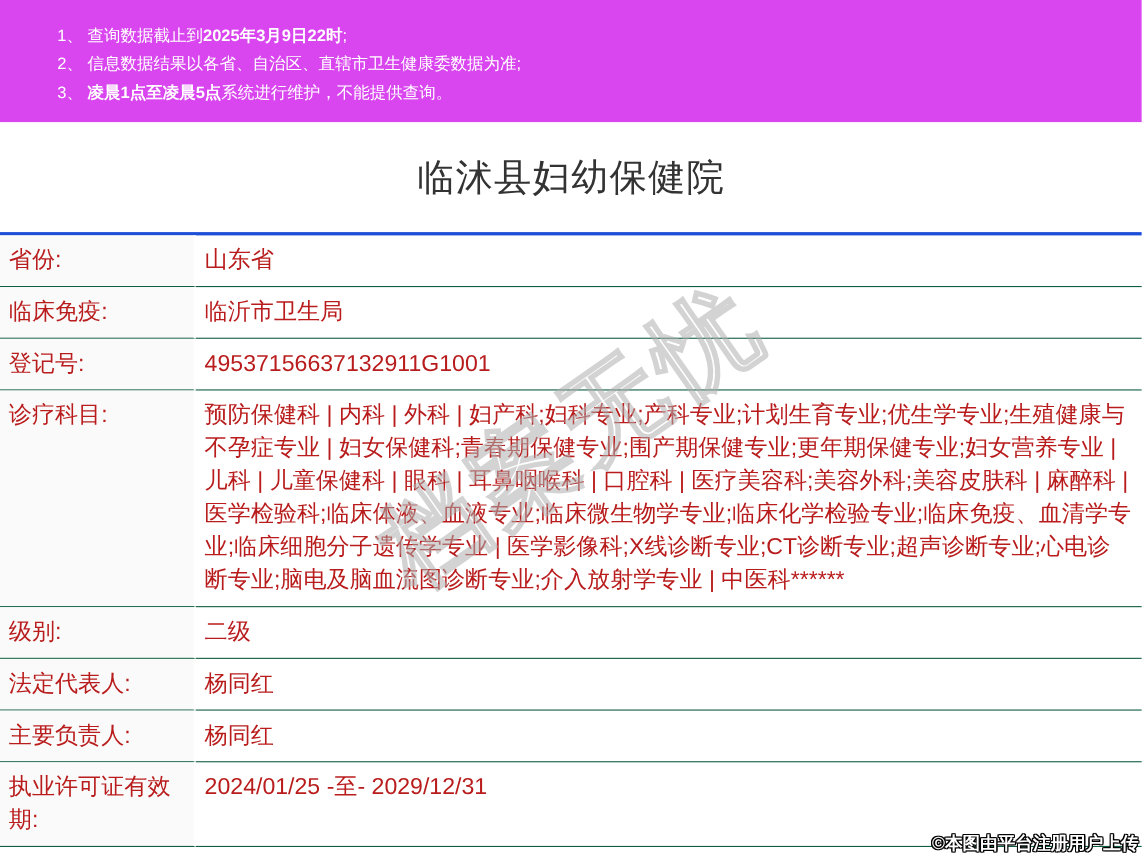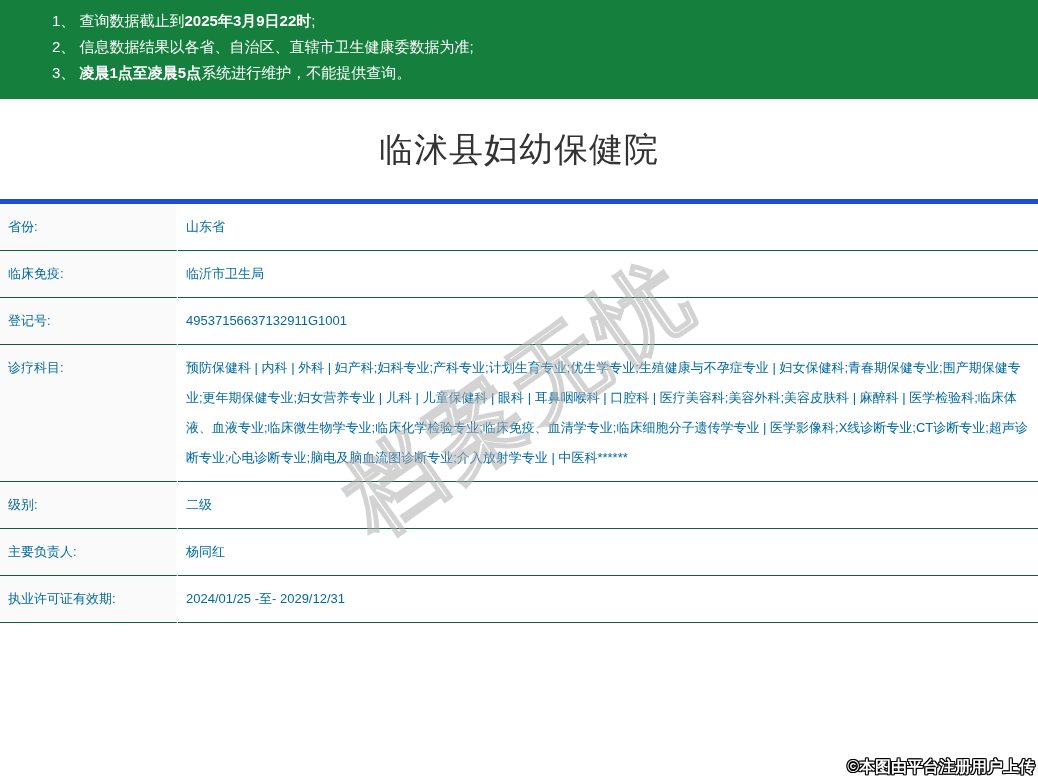--- a/index.html
+++ b/index.html
@@ -6,23 +6,23 @@
   html, body {
     margin: 0; padding: 0;
     width: 1038px; height: 779px;
     overflow: hidden;
     background: #ffffff;
     font-family: "Liberation Sans", "DejaVu Sans", sans-serif;
     position: relative;
   }
   
   .notice {
-    background: #15803d;
+    background: #d946ef;
     color: #ffffff;
-    padding: 8px 20px 13px 52px;
+    padding: 20px 20px 13px 52px;
     font-size: 15px;
   }
   .notice-line { line-height: 26px; white-space: nowrap; }
   .notice-line b { font-weight: bold; }
 
   
   .page-title {
     margin: 28px 0 0 0;
     text-align: center;
     font-size: 34px;
@@ -30,23 +30,23 @@
     color: #333333;
     letter-spacing: 1px;
   }
 
   
   table.info {
     width: 100%;
     border-collapse: separate;
     border-spacing: 0;
     margin-top: 26px;
-    border-top: 5px solid #1d4ed8;
-    font-size: 13px;
-    color: #0369a1;
+    border-top: 3px solid #1d4ed8;
+    font-size: 21px;
+    color: #b91c1c;
   }
   table.info td {
     border-bottom: 1px solid #0e5f3f;
     line-height: 30px;
     padding: 8px;
     vertical-align: top;
   }
   td.cell-label {
     background: #fafafa;
     width: 178px;
@@ -116,20 +116,24 @@
     </tr>
     <tr>
       <td class="cell-label">诊疗科目:</td>
       <td class="cell-value">预防保健科 | 内科 | 外科 | 妇产科;妇科专业;产科专业;计划生育专业;优生学专业;生殖健康与不孕症专业 | 妇女保健科;青春期保健专业;围产期保健专业;更年期保健专业;妇女营养专业 | 儿科 | 儿童保健科 | 眼科 | 耳鼻咽喉科 | 口腔科 | 医疗美容科;美容外科;美容皮肤科 | 麻醉科 | 医学检验科;临床体液、血液专业;临床微生物学专业;临床化学检验专业;临床免疫、血清学专业;临床细胞分子遗传学专业 | 医学影像科;X线诊断专业;CT诊断专业;超声诊断专业;心电诊断专业;脑电及脑血流图诊断专业;介入放射学专业 | 中医科******</td>
     </tr>
     <tr>
       <td class="cell-label">级别:</td>
       <td class="cell-value">二级</td>
     </tr>
     <tr>
+      <td class="cell-label">法定代表人:</td>
+      <td class="cell-value">杨同红</td>
+    </tr>
+    <tr>
       <td class="cell-label">主要负责人:</td>
       <td class="cell-value">杨同红</td>
     </tr>
     <tr>
       <td class="cell-label">执业许可证有效期:</td>
       <td class="cell-value">2024/01/25 -至- 2029/12/31</td>
     </tr>
   </tbody>
 </table>
 

